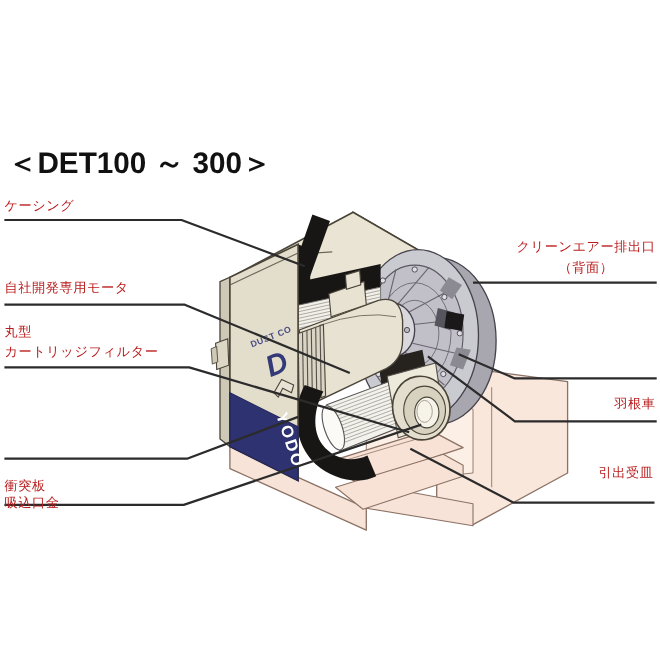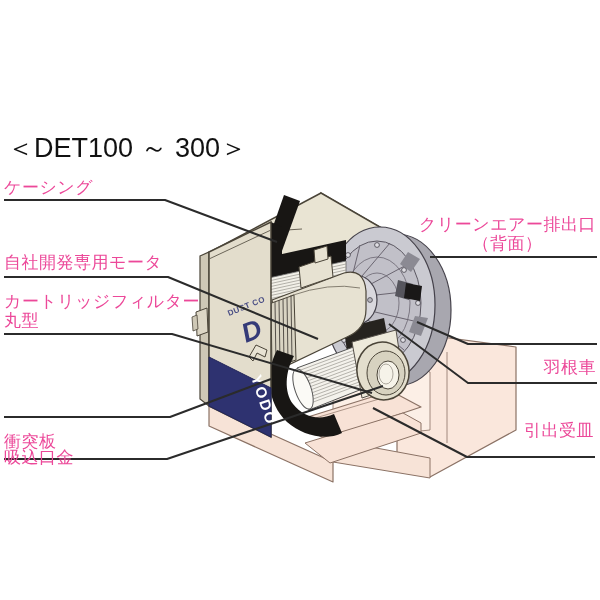--- a/index.html
+++ b/index.html
@@ -2,30 +2,30 @@
 <html><head>
 <meta charset="utf-8">
 <style>
   html,body{margin:0;padding:0;background:#ffffff;}
   #stage{
     position:relative;width:600px;height:600px;background:#ffffff;overflow:hidden;
     font-family:"Liberation Sans","DejaVu Sans",sans-serif;
   }
   #diagram-svg{position:absolute;left:0;top:0;}
   .lbl{
-    position:absolute;font-size:17px;line-height:19px;color:#ec4899;
+    position:absolute;font-size:12px;line-height:19px;color:#b91c1c;
     white-space:nowrap;letter-spacing:0.5px;
   }
   .lbl.right{text-align:center;}
   #page-title{
-    position:absolute;left:7px;top:130px;font-size:27px;font-weight:normal;
+    position:absolute;left:7px;top:130px;font-size:27px;font-weight:bold;
     color:#111;white-space:nowrap;letter-spacing:0px;
   }
   #lbl-casing{left:4px;top:178px;}
-  #lbl-motor{left:4px;top:253px;}
+  #lbl-motor{left:4px;top:253px;font-family:Liberation Mono, monospace;}
   #lbl-filter{left:4px;top:292px;}
   #lbl-plate{left:4px;top:395px;margin-top:37px;}
   #lbl-inlet{left:4px;top:436px;margin-top:12px;}
   #lbl-outlet{right:4px;top:215px;}
   #lbl-fixed{right:4px;top:322px;}
   #lbl-impeller{right:4px;top:358px;}
   #lbl-tray{right:6px;top:421px;}
 </style>
 </head>
 <body>
@@ -192,22 +192,22 @@
       <polyline points="389,324 468,383 597,383"></polyline>
       <polyline points="373,408 467,457 595,457"></polyline>
     </g>
   </svg>
 
   <div id="page-title">＜DET100 ～ 300＞</div>
 
   <div class="lbl" id="lbl-casing">ケーシング</div>
   <div class="lbl" id="lbl-motor">自社開発専用モータ</div>
   <div class="lbl" id="lbl-filter">
+    <div>丸型</div>
     <div>カートリッジフィルター</div>
-    <div>丸型</div>
   </div>
   <div class="lbl" id="lbl-plate">衝突板</div>
   <div class="lbl" id="lbl-inlet">吸込口金</div>
 
   <div class="lbl right" id="lbl-outlet">
     <div>クリーンエアー排出口</div>
     <div>（背面）</div>
   </div>
   <div class="lbl right" id="lbl-impeller">羽根車</div>
   <div class="lbl right" id="lbl-tray">引出受皿</div>

